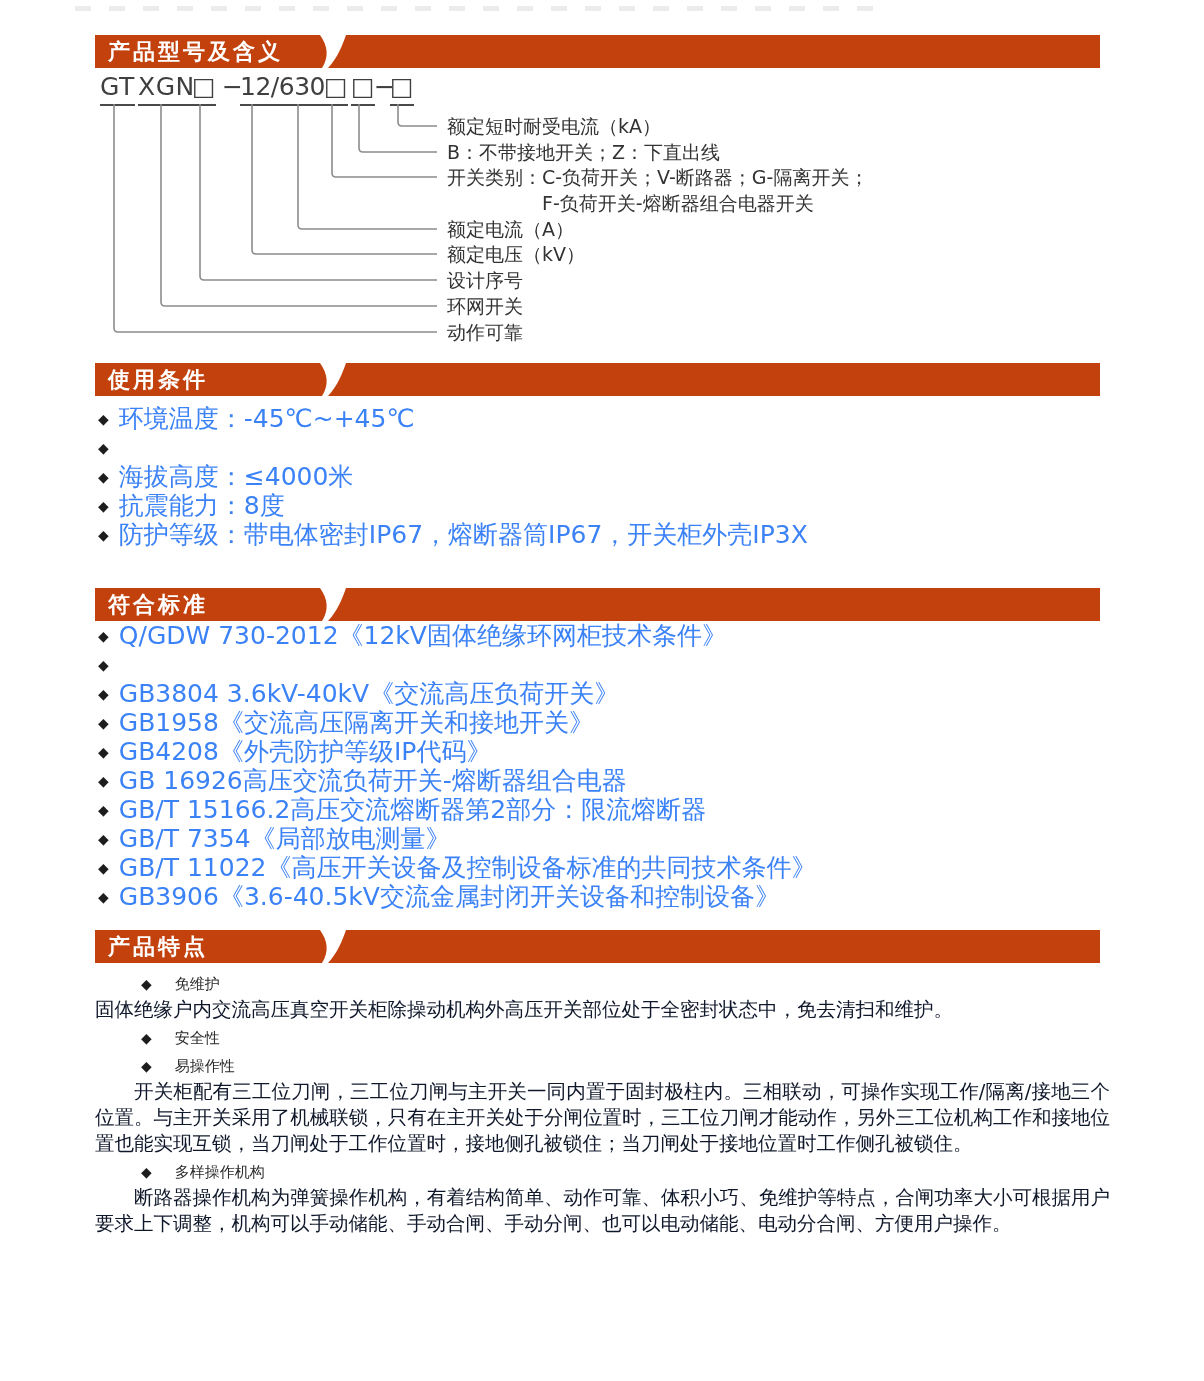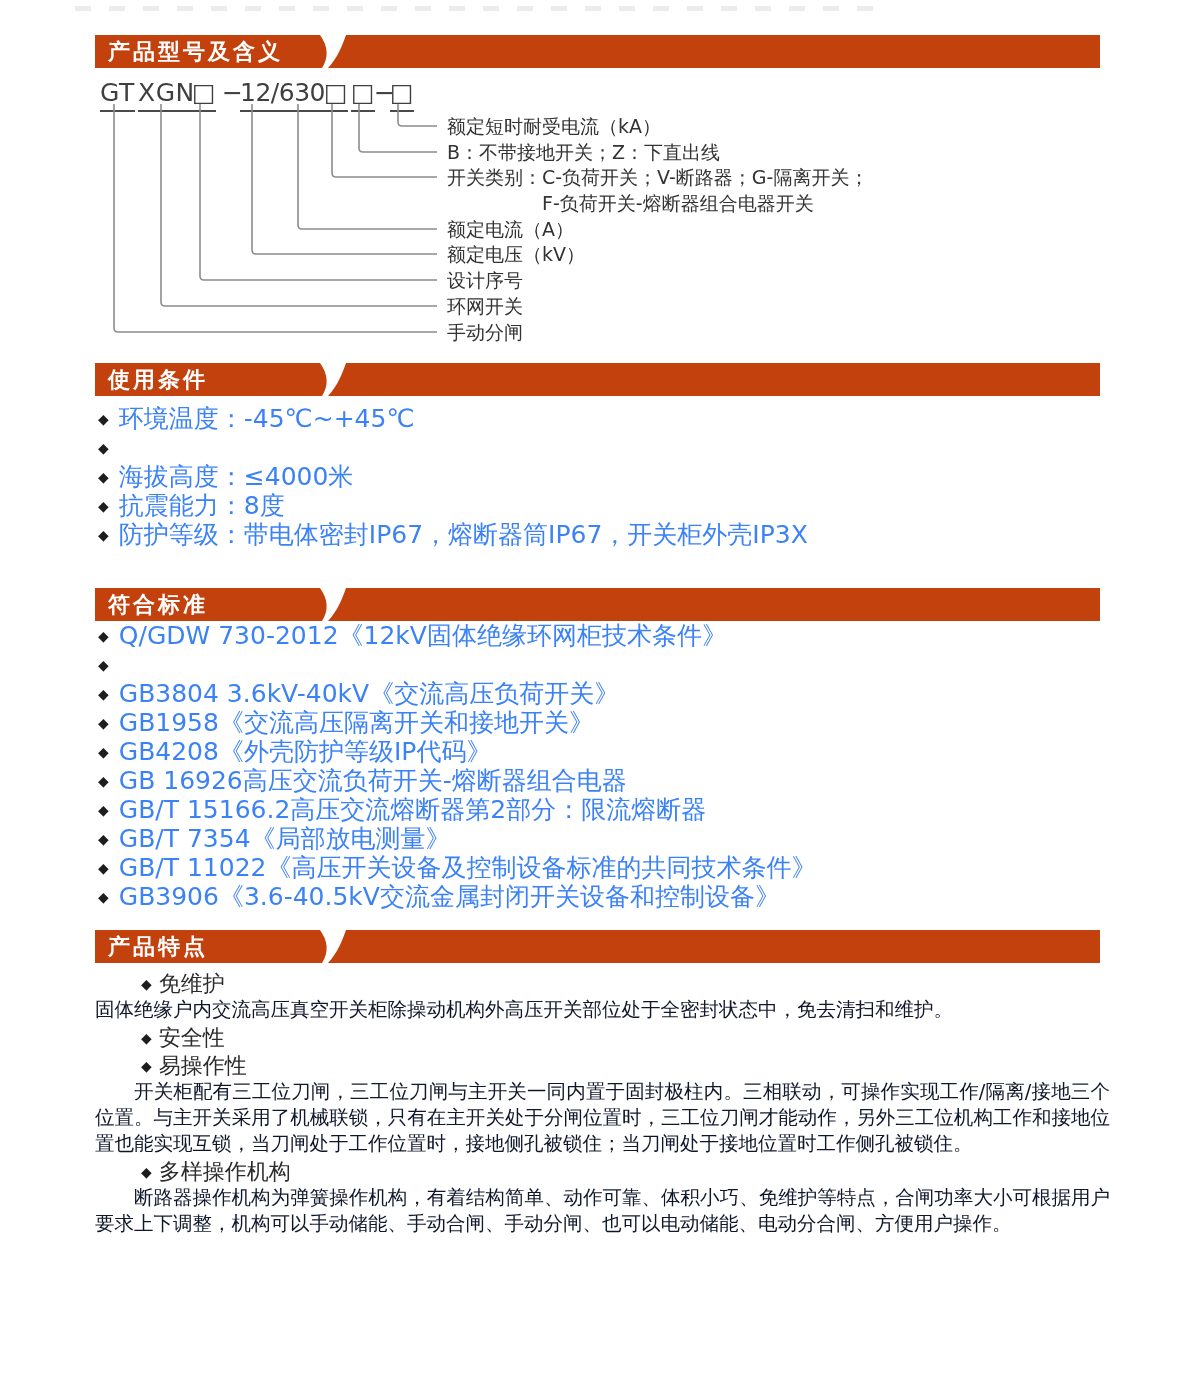--- a/index.html
+++ b/index.html
@@ -19,21 +19,21 @@
     background:#c2410c;
   }
   .hdr-title{
     position:absolute; left:13px; top:0; height:33px; line-height:33px;
     color:#ffffff; font-weight:bold; font-size:22px; letter-spacing:3px; white-space:nowrap;
   }
   .crescent{position:absolute; left:222px; top:0;}
   
   .diagram{position:absolute; left:0; top:68px; width:1204px; height:292px;}
   .code-seg{
-    position:absolute; top:10px; font-size:25px; color:#3f3f3f; line-height:30px;
+    position:absolute; top:4px; font-size:25px; color:#3f3f3f; line-height:30px;
     white-space:nowrap; letter-spacing:0.5px;text-align:right;
   }
   .code-seg.u{border-bottom:2px solid #4a4a4a; padding-bottom:2px;}
   .code-seg.num{letter-spacing:-0.5px;}
   .diag-lines{position:absolute; left:0; top:0;}
   .diag-label{
     position:absolute; left:447px; transform:translateY(-50%);
     font-size:19px; color:#333; white-space:nowrap; line-height:26px;
   }
   .diag-label.cont{left:542px;}
@@ -43,21 +43,21 @@
   .diamond{
     font-size:14px; color:#1d1d1d; margin-right:10px; flex:0 0 auto; line-height:1;
   }
   .bullet-text{font-size:25px; color:#3b82f6; white-space:nowrap;}
   
   .features{position:absolute; left:95px; top:963px; width:1015px; padding-top:6px;}
   .feature-title{
     display:flex; align-items:center; height:26px; padding-left:46px; margin-top:2px;
   }
   .feature-title .diamond{margin-right:7px;}
-  .feature-title-text{font-size:22px; color:#2b2b2b;}
+  .feature-title-text{font-size:15px; color:#2b2b2b;margin-left:16px;}
   .feature-body{
     font-size:19.5px; line-height:26px; color:#0f172a; margin:0;
     text-align:justify;
   }
   .feature-body.indent{text-indent:2em;}
 </style>
 </head>
 <body>
 
 <div class="page">
@@ -97,21 +97,21 @@
     </svg>
 
     <span class="diag-label" style="top:58px">额定短时耐受电流（kA）</span>
     <span class="diag-label" style="top:84px">B：不带接地开关；Z：下直出线</span>
     <span class="diag-label" style="top:109px">开关类别：C-负荷开关；V-断路器；G-隔离开关；</span>
     <span class="diag-label cont" style="top:135px">F-负荷开关-熔断器组合电器开关</span>
     <span class="diag-label" style="top:161px">额定电流（A）</span>
     <span class="diag-label" style="top:186px">额定电压（kV）</span>
     <span class="diag-label" style="top:212px">设计序号</span>
     <span class="diag-label" style="top:238px">环网开关</span>
-    <span class="diag-label" style="top:264px">手动分闸</span>
+    <span class="diag-label" style="top:264px">动作可靠</span>
   </div>
 
   <div class="sec-header" style="top:363px">
     <span class="hdr-title">使用条件</span>
     <svg class="crescent" width="34" height="33" viewBox="0 0 34 33">
       <path d="M3,0 C11,11 12,22 5,33 L11,33 C21,22 25,11 29,0 Z" fill="#ffffff"></path>
     </svg>
   </div>
 
   <div class="bullet-list" style="top:404px">

